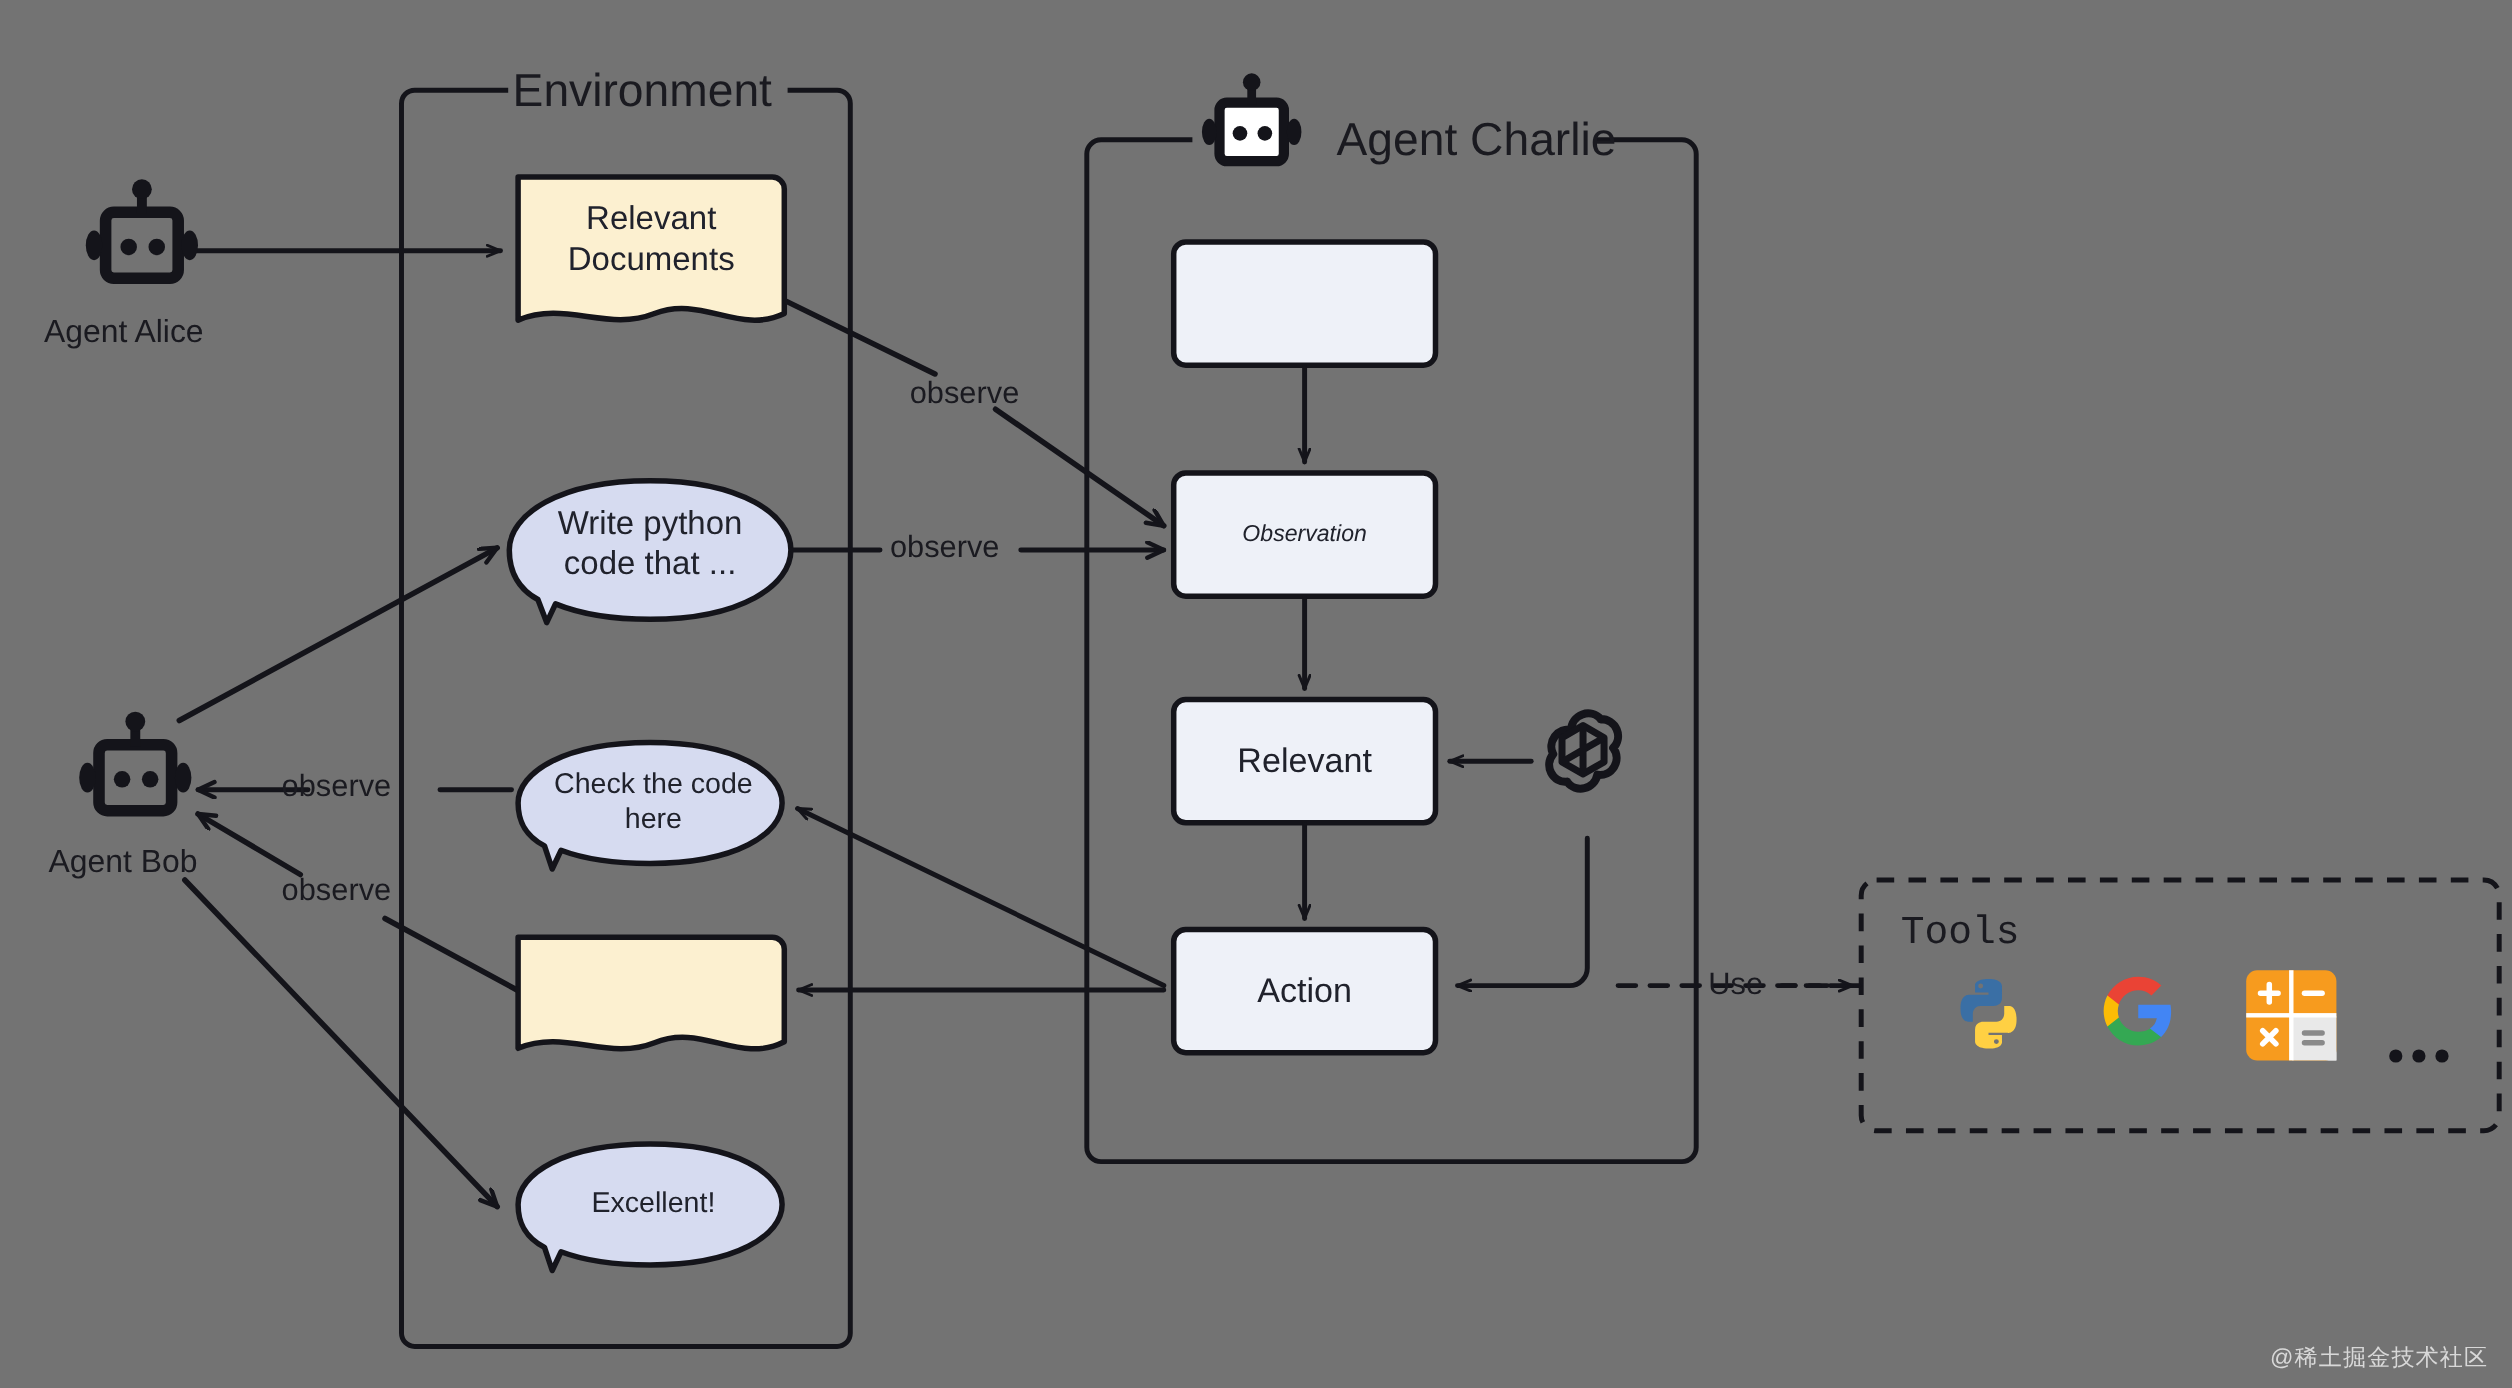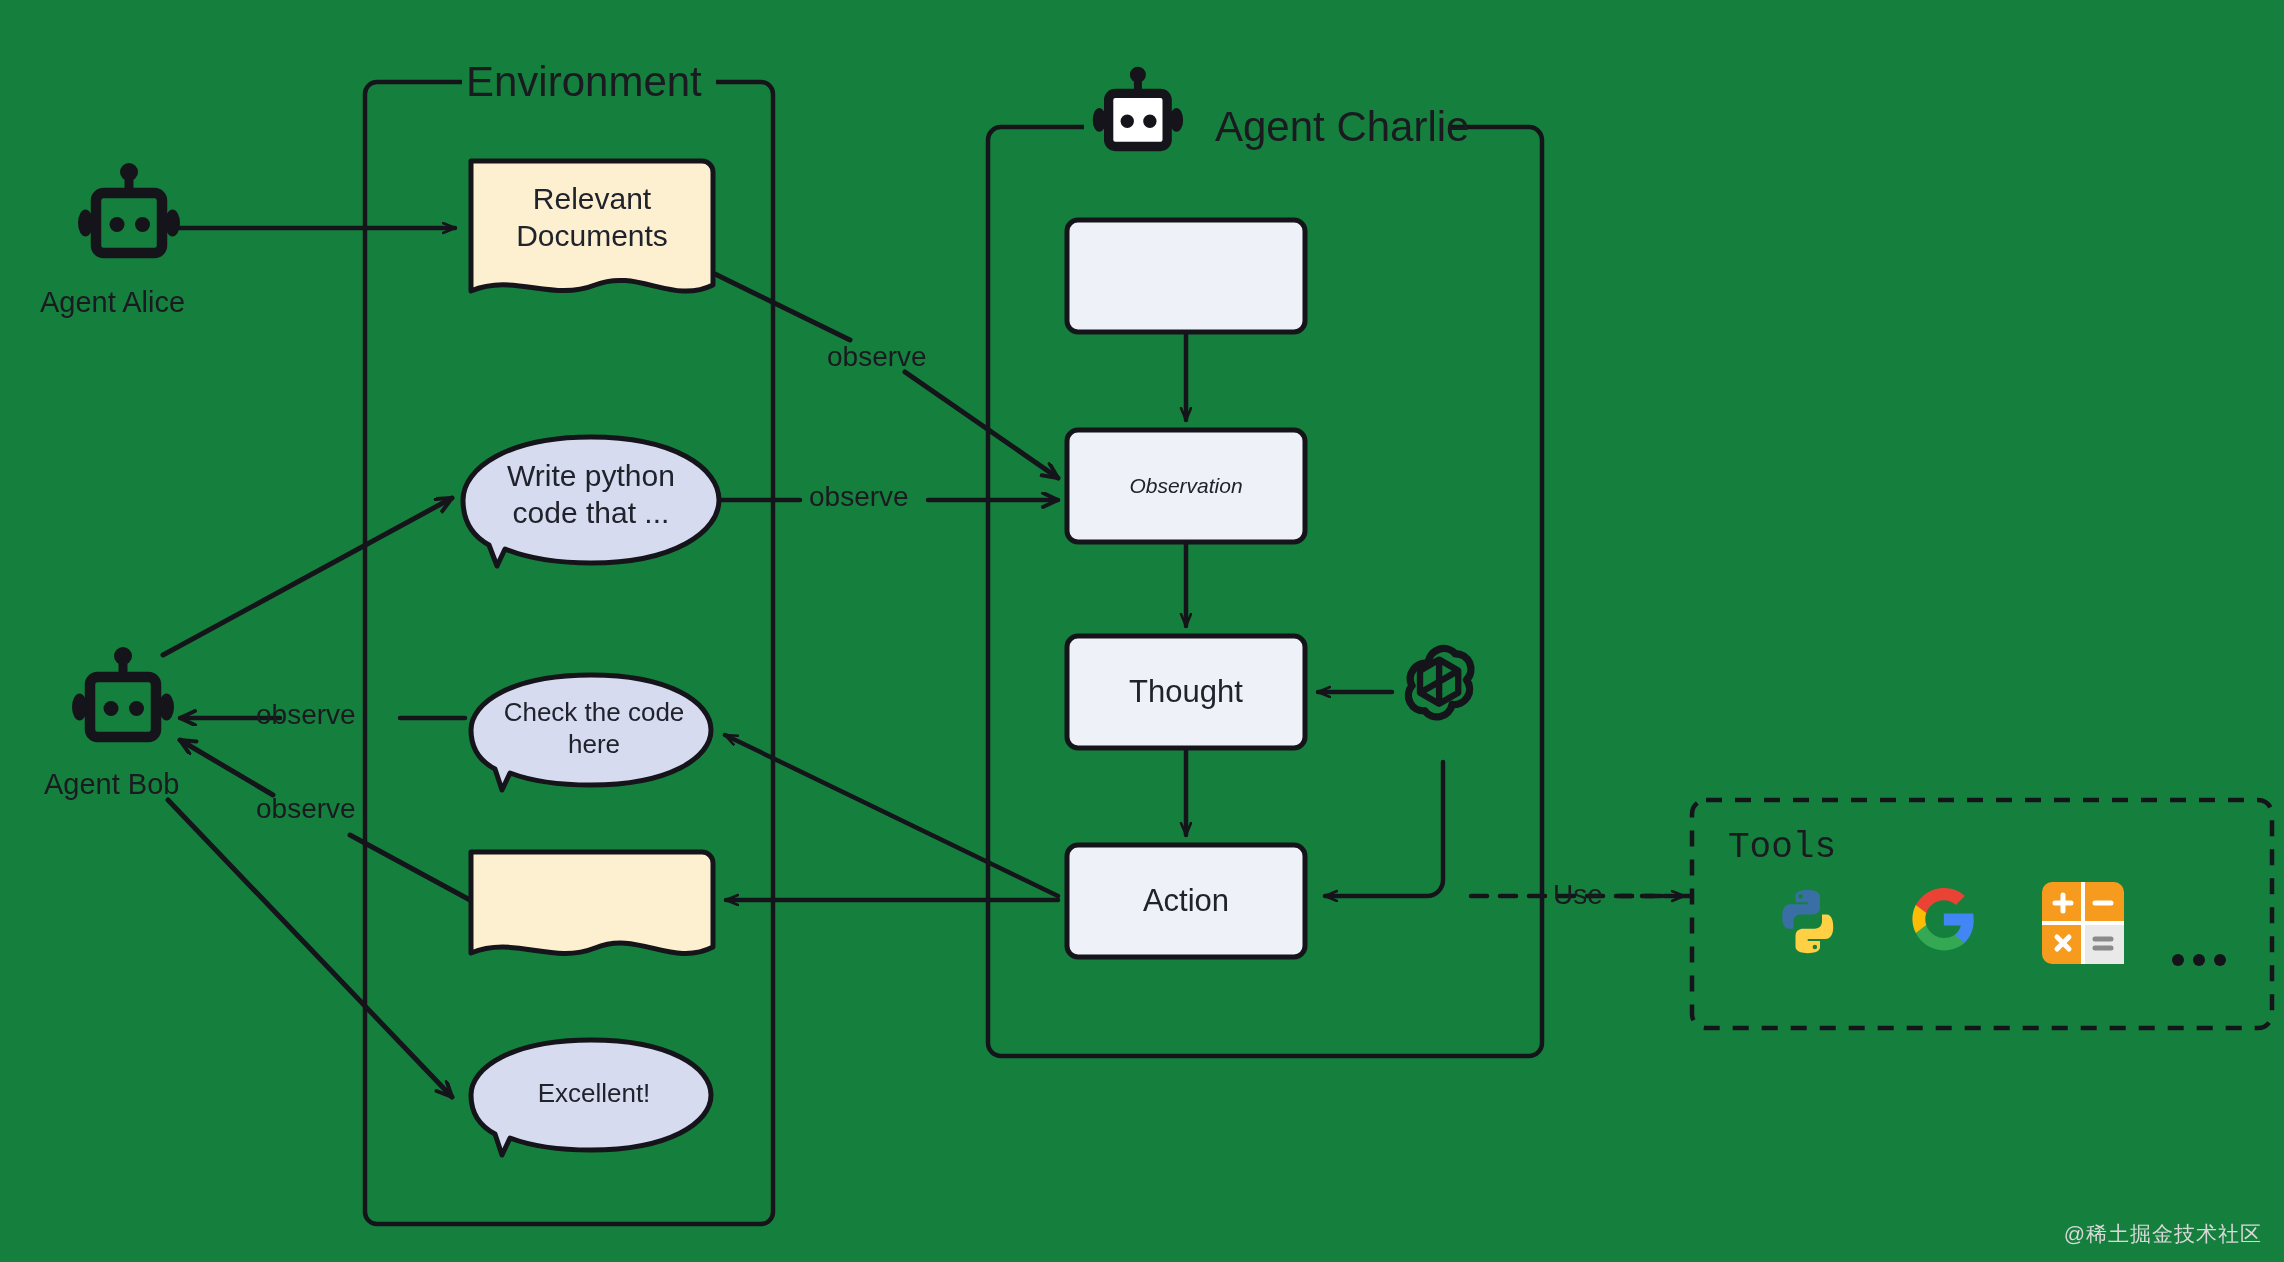--- a/index.html
+++ b/index.html
@@ -1,17 +1,17 @@
 <!DOCTYPE html>
 <html><head>
 <meta charset="utf-8">
 <style>
   html,body{margin:0;padding:0;background:#ffffff;}
   body{font-family:"Liberation Sans","DejaVu Sans",sans-serif;}
-  #stage{position:relative;width:2284px;height:1262px;background:#15803d;overflow:hidden;}
+  #stage{position:relative;width:2284px;height:1262px;background:#737373;overflow:hidden;}
   svg#canvas{position:absolute;left:0;top:0;width:2284px;height:1262px;}
   .lbl{position:absolute;color:#1a1a20;white-space:pre;}
   .node-text{position:absolute;display:flex;align-items:center;justify-content:center;
              text-align:center;color:#20222c;pointer-events:none;line-height:1.22;}
   .watermark{position:absolute;right:22px;bottom:14px;color:#d8d8d8;font-size:21px;letter-spacing:1px;}
 </style>
 </head>
 <body>
 
 <div id="stage">
@@ -198,21 +198,21 @@
 
   <div class="lbl" style="left:40px;top:286px;font-size:29px;">Agent Alice</div>
   <div class="lbl" style="left:44px;top:768px;font-size:29px;">Agent Bob</div>
 
   <div class="node-text" style="left:481px;top:168px;width:222px;height:100px;font-size:30px;">Relevant Documents</div>
   <div class="node-text" style="left:486px;top:452px;width:210px;height:86px;font-size:30px;">Write python code that ...</div>
   <div class="node-text" style="left:496px;top:690px;width:196px;height:78px;font-size:26px;">Check the code here</div>
   <div class="node-text" style="left:496px;top:1058px;width:196px;height:72px;font-size:26px;">Excellent!</div>
 
   <div class="node-text" style="left:1067px;top:430px;width:238px;height:112px;font-size:21px;font-style:italic;">Observation</div>
-  <div class="node-text" style="left:1067px;top:636px;width:238px;height:112px;font-size:31px;">Thought</div>
+  <div class="node-text" style="left:1067px;top:636px;width:238px;height:112px;font-size:31px;">Relevant</div>
   <div class="node-text" style="left:1067px;top:845px;width:238px;height:112px;font-size:31px;">Action</div>
 
   <div class="lbl" style="left:827px;top:341px;font-size:28px;">observe</div>
   <div class="lbl" style="left:809px;top:481px;font-size:28px;">observe</div>
   <div class="lbl" style="left:256px;top:699px;font-size:28px;">observe</div>
   <div class="lbl" style="left:256px;top:793px;font-size:28px;">observe</div>
   <div class="lbl" style="left:1553px;top:879px;font-size:28px;">Use</div>
 
   <div class="watermark">@稀土掘金技术社区</div>
 </div>

